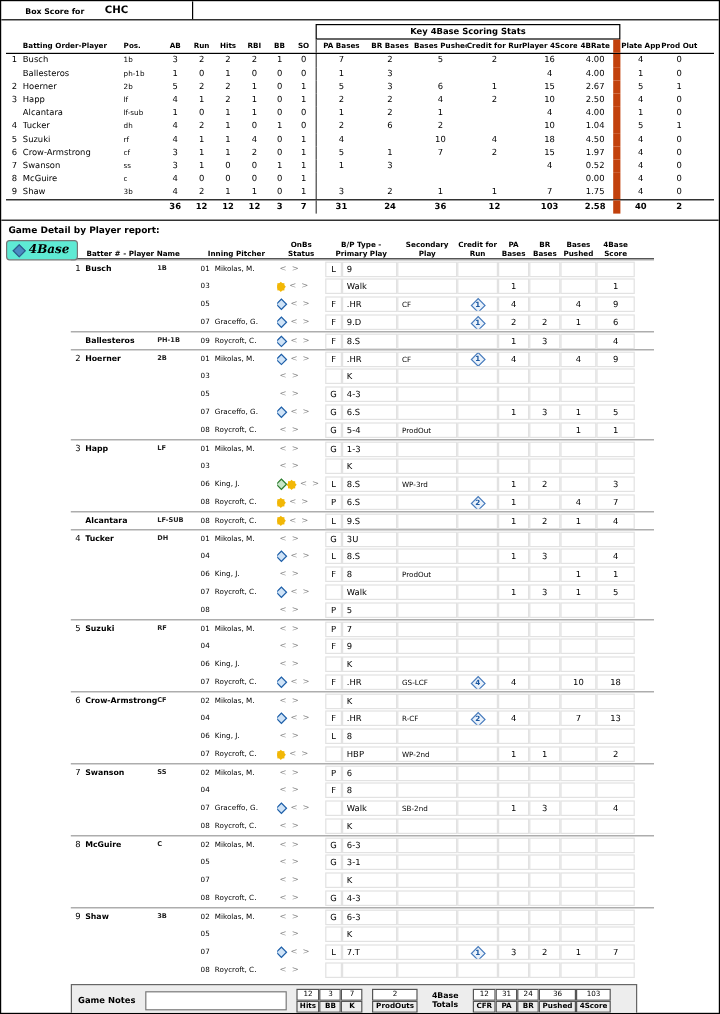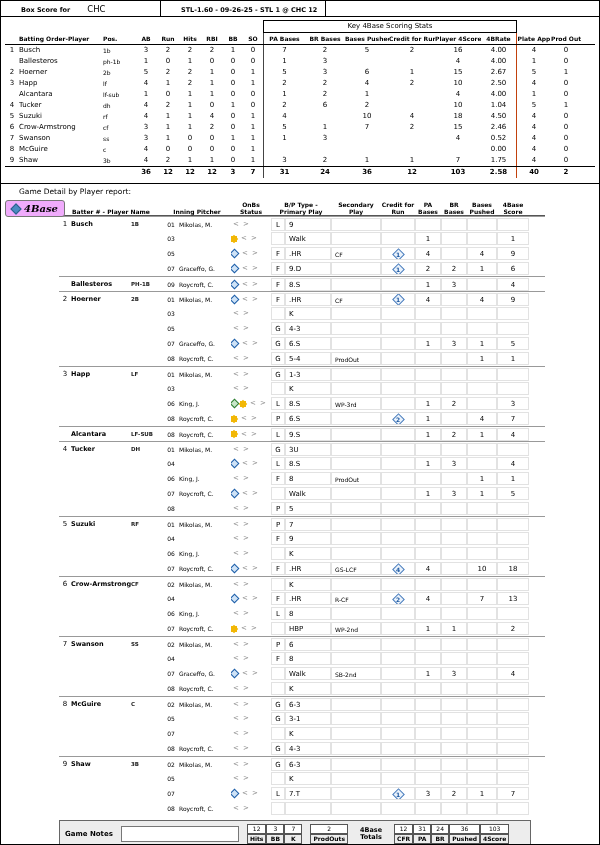--- a/index.html
+++ b/index.html
@@ -6,47 +6,47 @@
   html,body{background:#fff}
   body{width:600px;font-family:"DejaVu Sans",sans-serif;color:#000}
   .sheet{position:relative;width:600px;height:845px;border:1px solid #000;overflow:hidden;background:#fff}
 
   
   .topbar{display:flex;border-bottom:1px solid #000;height:16px}
   .tcell{border-right:1px solid #000;padding:2px 20px;font-weight:bold;font-size:6.5px;white-space:nowrap;overflow:hidden;display:flex;align-items:flex-end;gap:17px}
   .t-left{width:160px}
   .t-mid{width:165px}
   .t-right{flex:1;border-right:none}
-  .team{font-size:8.5px;font-weight:normal}
+  .team{font-size:8.5px;font-weight:bold}
 
   
   .bs{padding:3px 4px 2px 4px}
   .bs-titlerow{display:flex;height:13px}
   .sp-left{width:258px}
-  .key-title{width:254px;border:1px solid #000;text-align:center;font-weight:normal;font-size:7px;line-height:11px}
+  .key-title{width:254px;border:1px solid #000;text-align:center;font-weight:bold;font-size:7px;line-height:11px}
   .bs-head,.bs-row{display:flex;align-items:center}
   .bs-head{height:12px;border-bottom:1px solid #000;font-weight:bold}
   .bs-head .c{font-size:6px}
   .bs-row{height:11px}
   .c{display:inline-block;text-align:center;font-size:7px;line-height:11px;white-space:nowrap;overflow:hidden;height:100%}
   .c-order{width:14px}
   .c-player{width:84px;text-align:left}
   .c-pos{width:32px;text-align:left;font-size:6px}
   .c-ab{width:22px}.c-run{width:22px}.c-hits{width:22px}.c-rbi{width:22px}
   .c-bb{width:20px}.c-so{width:20px}
   .c-pa{width:42px;border-left:1px solid #444}
   .c-br{width:40px}.c-push{width:44px}.c-cfr{width:46px}.c-score{width:46px}
-  .c-rate{width:36px;border-right:1px solid #c2410c}
+  .c-rate{width:36px;border-right:6px solid #c2410c}
   .c-papp{width:34px}.c-pout{width:30px}
   .bs-totals{border-top:1px solid #000;font-weight:bold;height:12px}
 
   
-  .d-title{border-top:1px solid #000;margin-top:3px;padding:3px 3px 2px 18px;font-weight:normal;font-size:7.5px}
+  .d-title{border-top:1px solid #000;margin-top:3px;padding:3px 3px 2px 6px;font-weight:bold;font-size:7.5px}
   .detail{position:relative}
-  .logo{position:absolute;left:4px;top:2px;border:1px solid #777;border-radius:3px;padding:2px 6px;display:inline-flex;align-items:center;gap:4px;background:#f0abfc}
+  .logo{position:absolute;left:4px;top:2px;border:1px solid #777;border-radius:3px;padding:2px 6px;display:inline-flex;align-items:center;gap:4px;background:#5eead4}
   .logo-diamond{width:8px;height:8px;transform:rotate(45deg);background:#4a8ac2;border:1px solid #2c5f8a;display:inline-block}
   .logo-text{font-family:"DejaVu Serif",serif;font-style:italic;font-weight:bold;font-size:10px}
   .d-table{margin-left:58px;width:486px}
   .d-head{display:flex;border-bottom:1px solid #555;font-weight:bold;align-items:flex-end;height:18px}
   .d-head .hc{display:inline-block;font-size:6px;line-height:7px;text-align:center;white-space:normal}
   .h-batter{width:104px;text-align:left}
   .h-ip{width:68px;text-align:left}
   .h-status{width:40px}
   .h-prim{width:60px;text-align:left}
   .h-sec{width:50px;text-align:left}
@@ -87,21 +87,20 @@
 </head>
 <body>
 
 <div class="sheet">
 
   <div class="topbar">
     <div class="tcell t-left">
       <span>Box Score for</span>
       <span class="team">CHC</span>
     </div>
-    <div class="tcell t-mid">STL-1.60 - 09-26-25 - STL 1 @ CHC 12</div>
   </div>
 
   <div class="bs">
     <div class="bs-titlerow">
       <div class="sp-left"></div>
       <div class="key-title">Key 4Base Scoring Stats</div>
     </div>
     <div class="bs-head">
       <span class="c c-order"></span>
       <span class="c c-player">Batting Order-Player</span>
@@ -263,21 +262,21 @@
           <span class="c c-run">1</span>
           <span class="c c-hits">1</span>
           <span class="c c-rbi">2</span>
           <span class="c c-bb">0</span>
           <span class="c c-so">1</span>
           <span class="c c-pa">5</span>
           <span class="c c-br">1</span>
           <span class="c c-push">7</span>
           <span class="c c-cfr">2</span>
           <span class="c c-score">15</span>
-          <span class="c c-rate">2.46</span>
+          <span class="c c-rate">1.97</span>
           <span class="c c-papp">4</span>
           <span class="c c-pout">0</span>
         </div>
         <div class="bs-row">
           <span class="c c-order">7</span>
           <span class="c c-player">Swanson</span>
           <span class="c c-pos">ss</span>
           <span class="c c-ab">3</span>
           <span class="c c-run">1</span>
           <span class="c c-hits">0</span>

